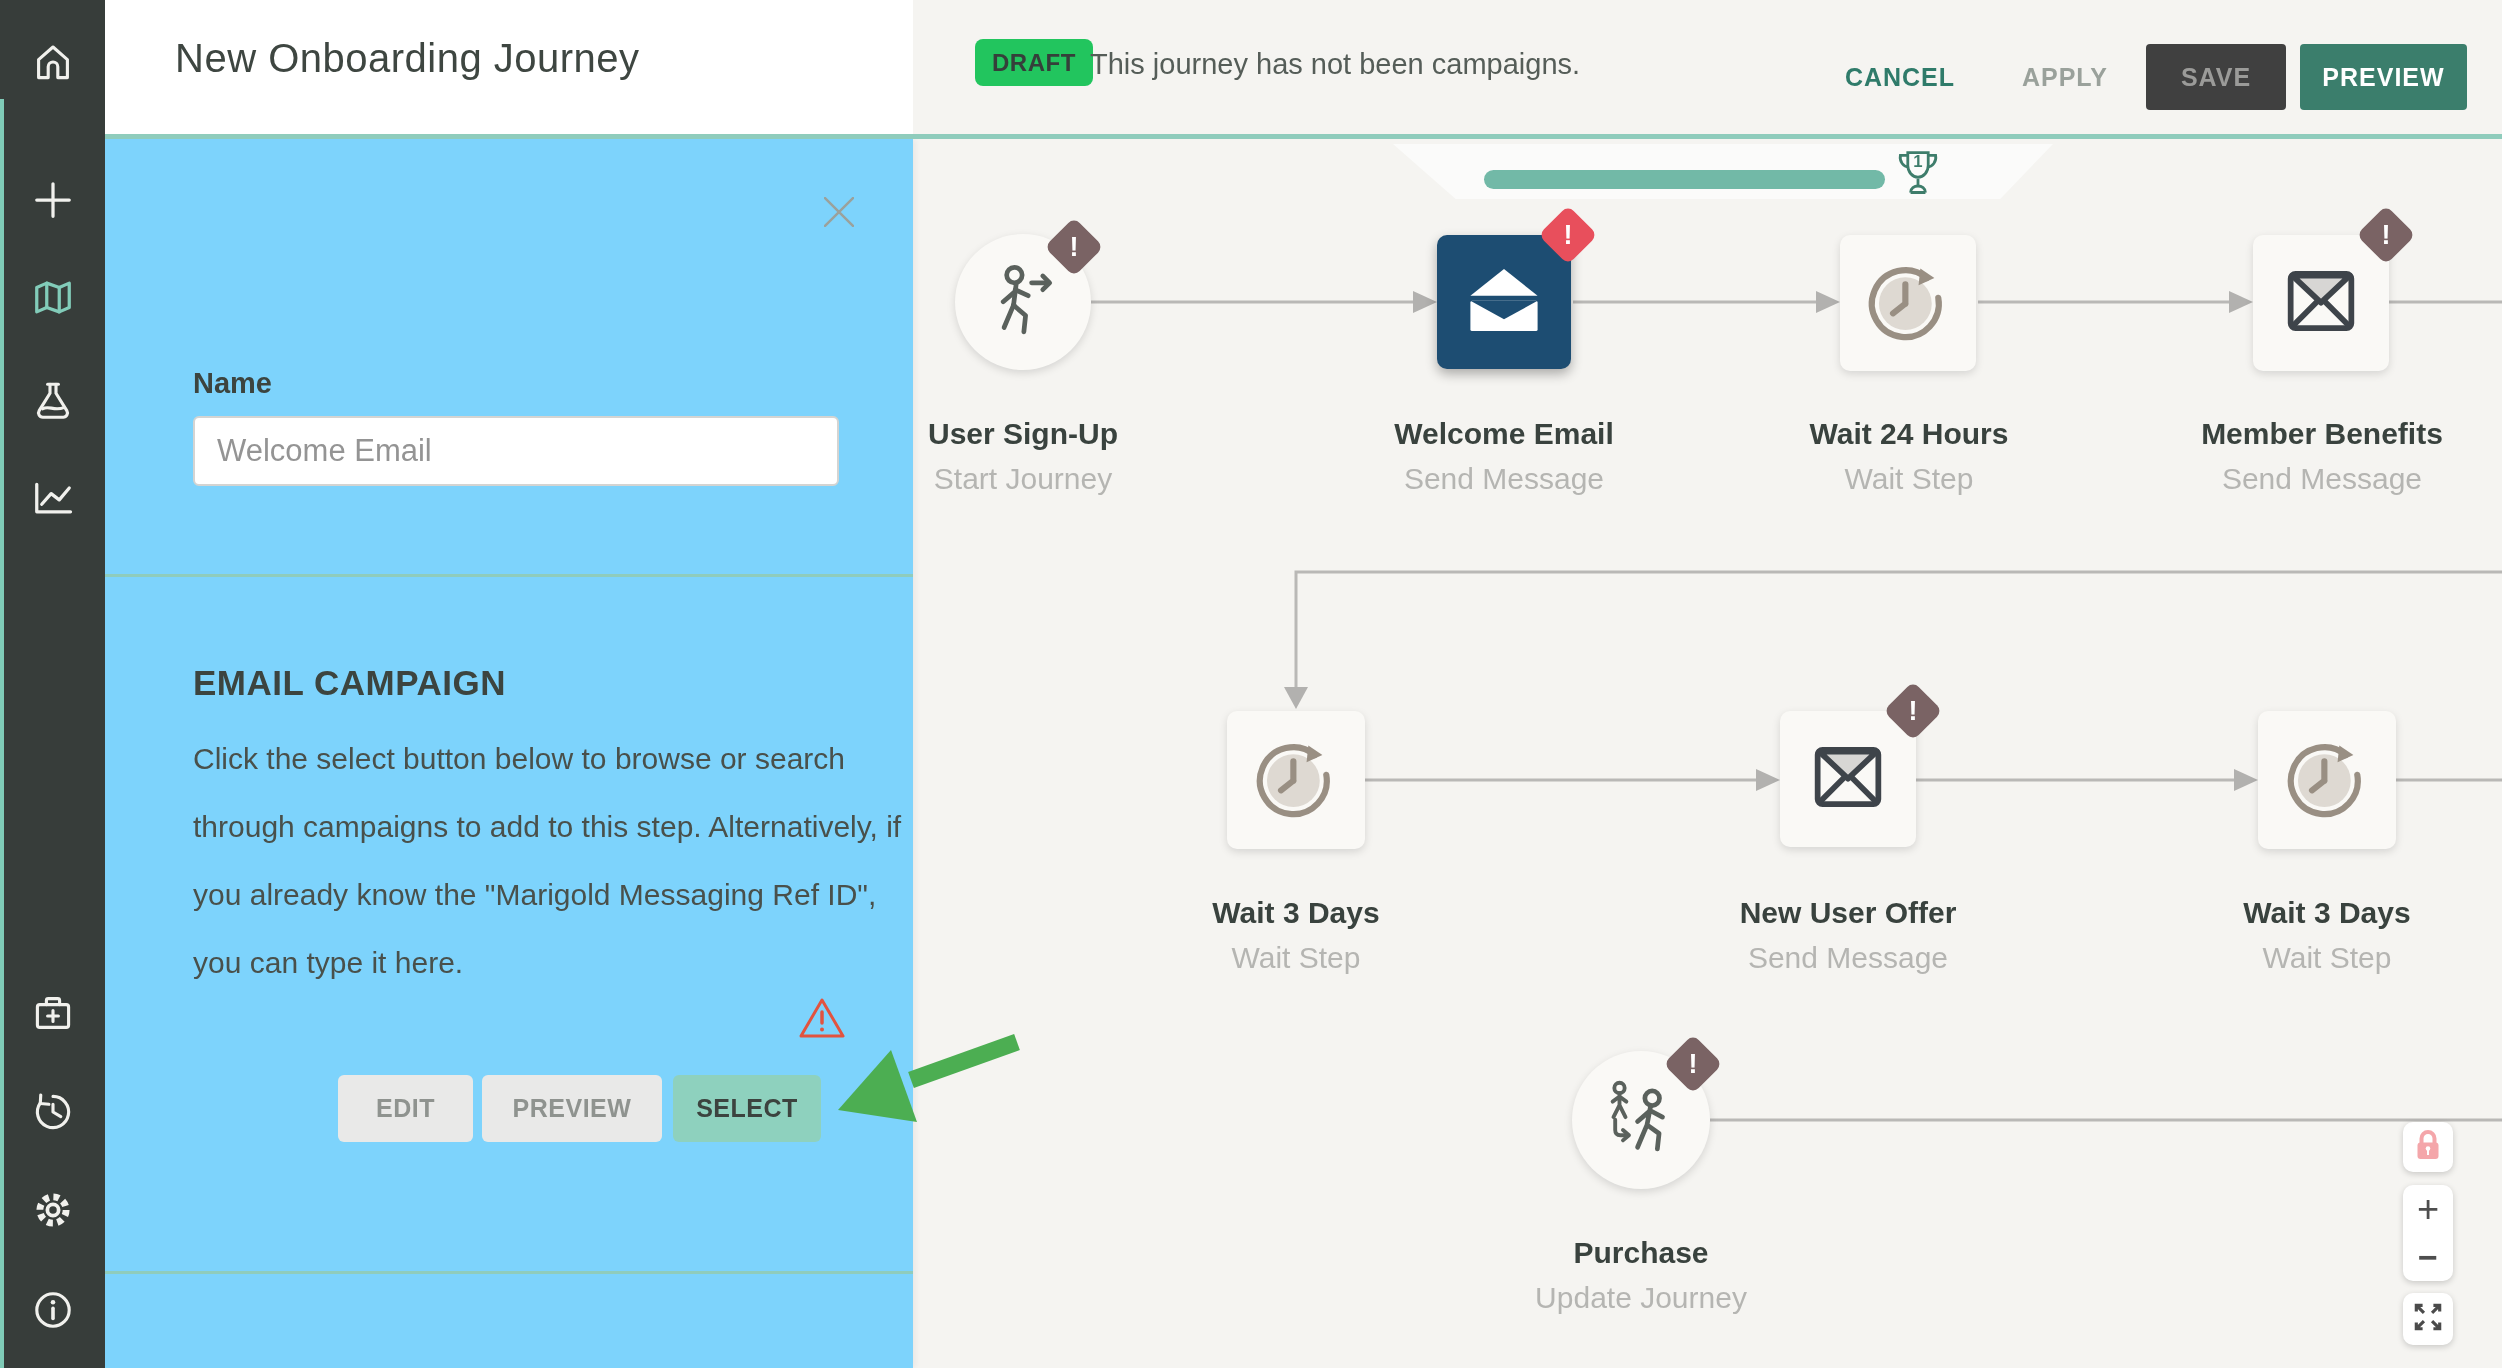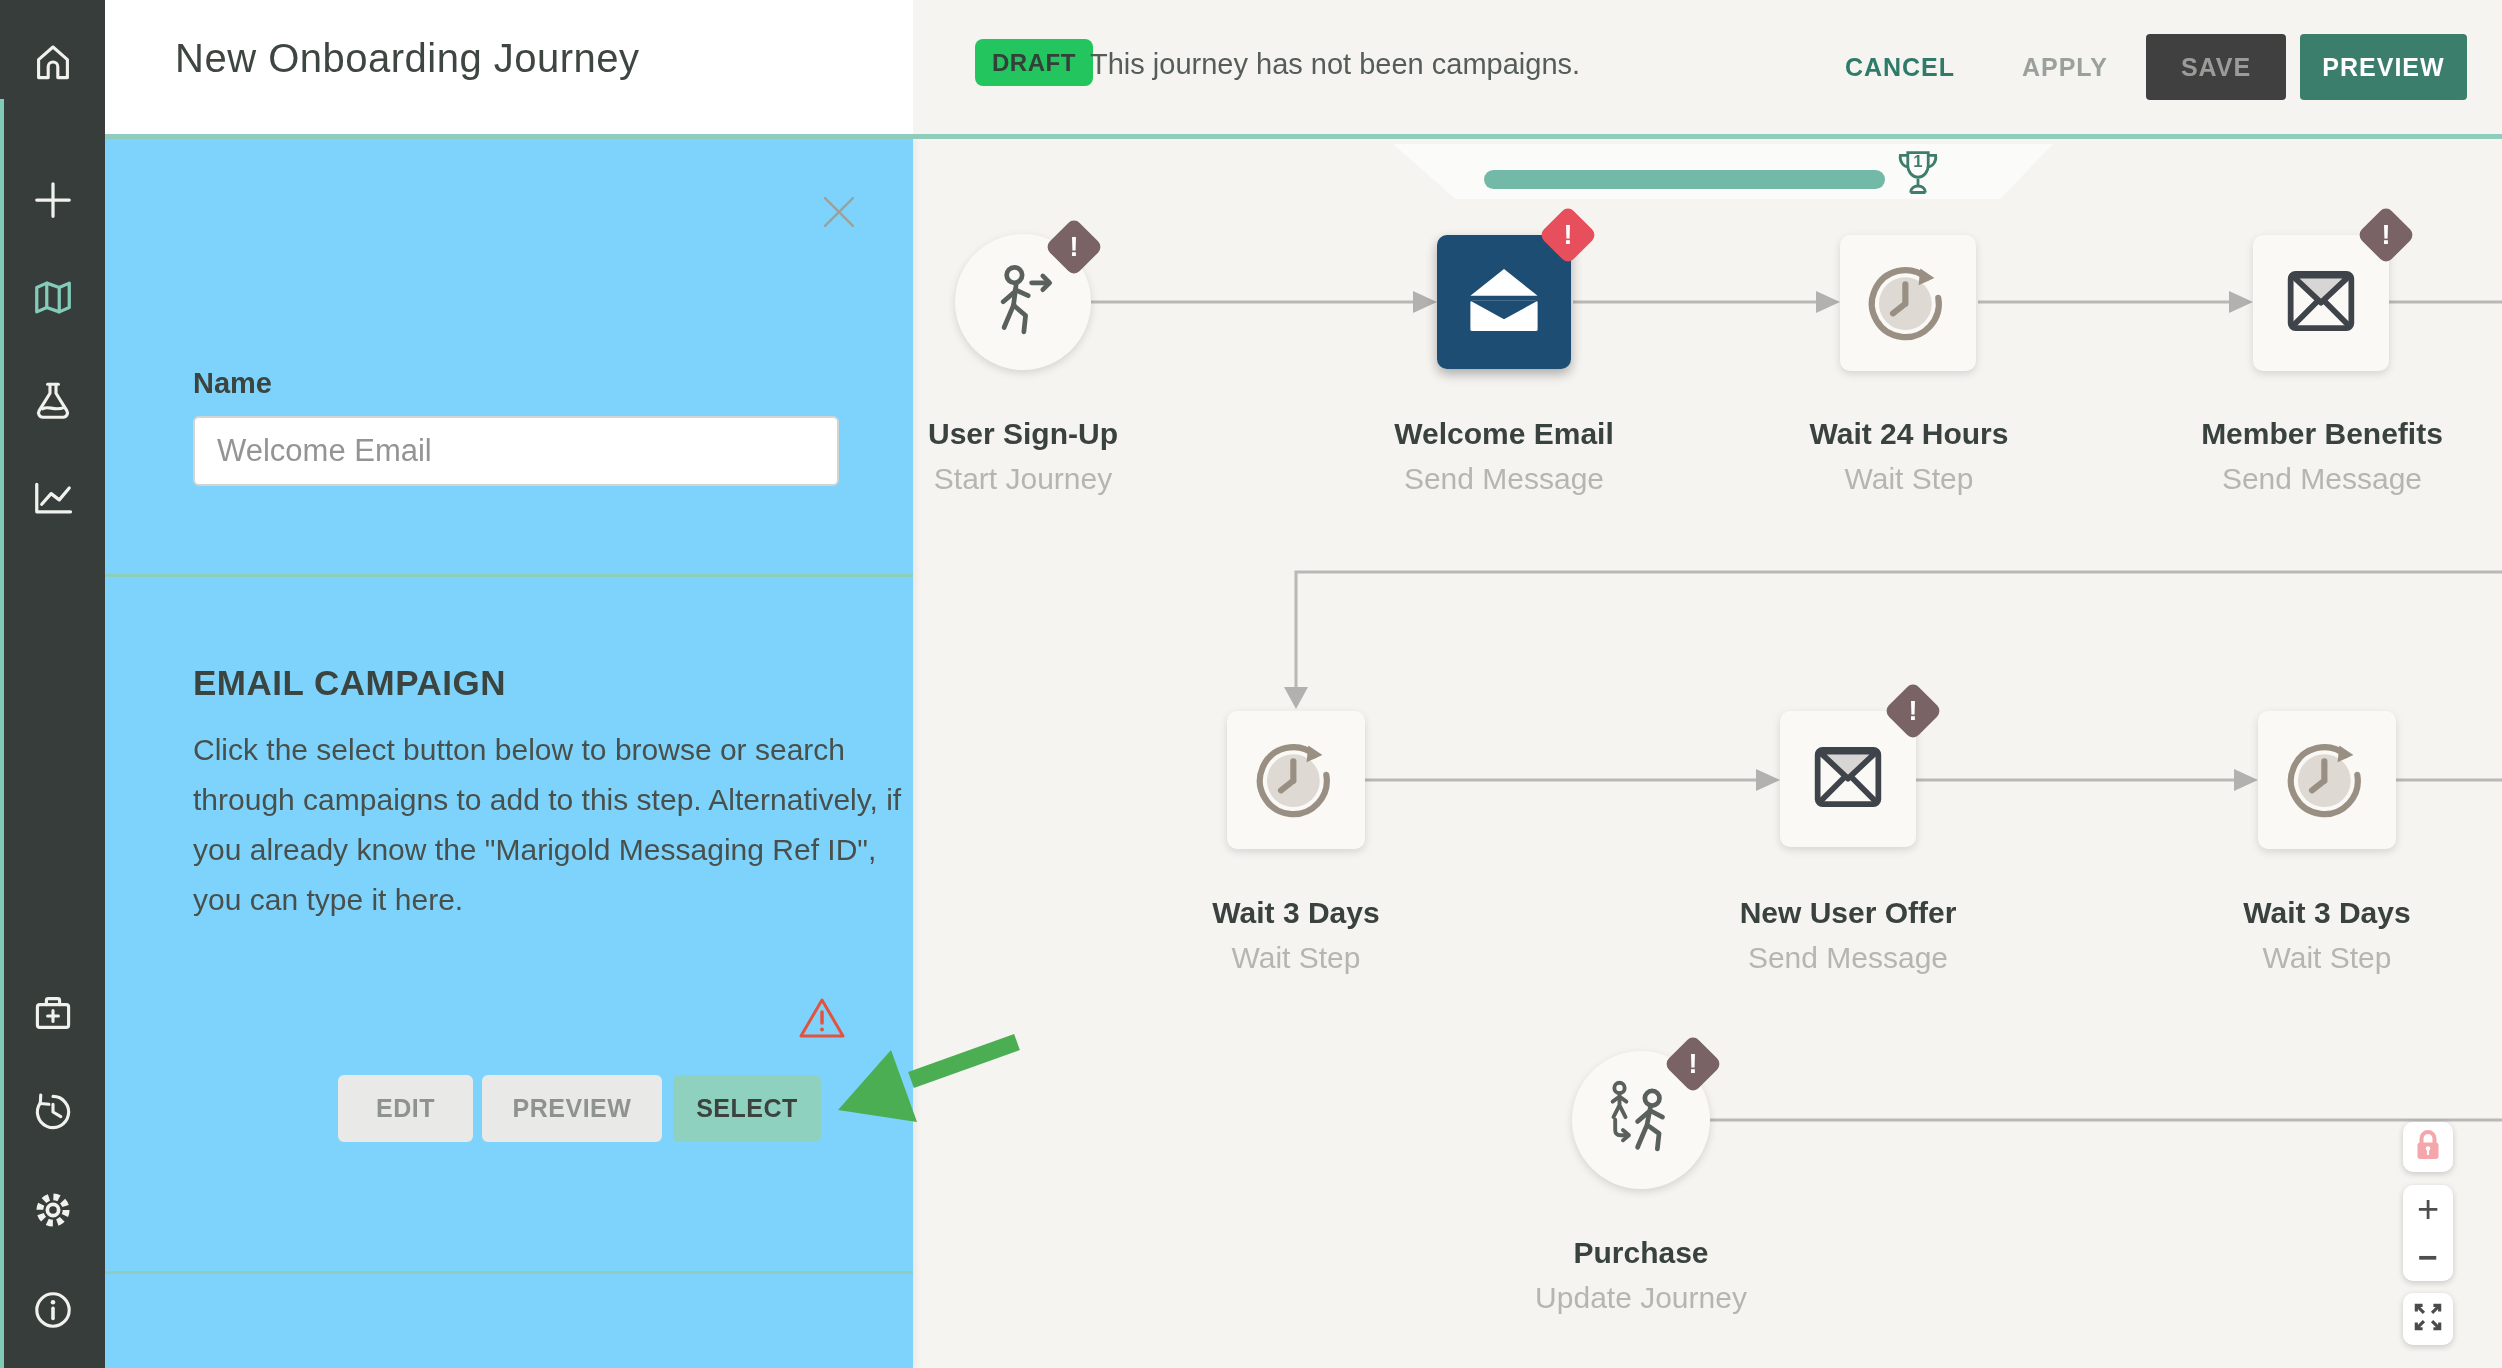--- a/index.html
+++ b/index.html
@@ -13,38 +13,38 @@
   .side-item svg { display:block; }
 
   
   .app-header { position:absolute; left:105px; top:0; right:0; height:134px; background:#f5f4f1; z-index:20; }
   .header-white { position:absolute; left:0; top:0; width:808px; height:134px; background:#ffffff; }
   .teal-underline { position:absolute; left:0; top:134px; width:2502px; height:5px; background:#8fccbc; z-index:25; }
   .page-title { position:absolute; left:70px; top:36px; font-size:40px; font-weight:400; color:#3e4641; letter-spacing:0.5px; }
   .draft-badge { position:absolute; left:870px; top:39px; height:47px; padding:0 17px; background:#22c55e; color:#353f3a;
                  font-size:24px; font-weight:700; border-radius:8px; display:flex; align-items:center; letter-spacing:0.5px; }
   .status-msg { position:absolute; left:985px; top:48px; font-size:29px; color:#555d58; }
-  .hbtn { position:absolute; top:34px; height:66px; display:flex; align-items:center; justify-content:center;
+  .hbtn { position:absolute; top:44px; height:66px; display:flex; align-items:center; justify-content:center;
           font-size:25px; font-weight:700; letter-spacing:1px; cursor:pointer; border-radius:4px; }
   .btn-cancel { left:1735px; width:120px; color:#2f7b6a; }
   .btn-apply  { left:1905px; width:110px; color:#9aa19b; }
   .btn-save   { left:2041px; width:140px; background:#404040; color:#9b9b99; }
   .btn-publish{ left:2195px; width:167px; background:#3b7e6c; color:#ffffff; }
 
   
   .panel { position:absolute; left:105px; top:139px; width:808px; height:1229px; background:#7dd3fc; z-index:10;
            box-shadow:3px 0 6px rgba(0,0,0,0.05); }
   .panel-close { position:absolute; left:719px; top:58px; width:30px; height:30px; cursor:pointer; }
   .field-label { position:absolute; left:88px; top:228px; font-size:29px; font-weight:700; color:#3c443f; }
   .name-input { position:absolute; left:88px; top:277px; width:646px; height:70px; border:2px solid #d4d4d2; border-radius:6px;
                 font-size:31px; color:#949494; padding:0 22px; outline:none; font-family:"Liberation Sans",sans-serif; background:#fff; }
   .divider { position:absolute; left:0; width:808px; height:3px; background:#8fccbc; }
   .divider-1 { top:435px; } .divider-2 { top:1132px; }
   .section-title { position:absolute; left:88px; top:524px; font-size:35px; font-weight:700; color:#3c443f; letter-spacing:0.5px; }
-  .section-desc { position:absolute; left:88px; top:586px; width:712px; font-size:30px; line-height:50px; color:#49504b; }
+  .section-desc { position:absolute; left:88px; top:586px; width:712px; font-size:30px; line-height:68px; color:#49504b; }
   .campaign-input { position:absolute; left:88px; top:841px; width:586px; height:69px; border:3px solid #e2533f; border-radius:6px;
                     font-size:31px; color:#4a4a4a; padding:0 22px; outline:none; font-family:"Liberation Sans",sans-serif; background:#fff; }
   .campaign-input::placeholder { color:#a8a8a8; }
   .warning-icon { position:absolute; left:692px; top:856px; }
   .pbtn { position:absolute; top:936px; height:67px; border-radius:6px; display:flex; align-items:center; justify-content:center;
           font-size:25px; font-weight:700; letter-spacing:0.5px; cursor:pointer; }
   .btn-edit    { left:233px; width:135px; background:#e9e9e8; color:#8f938f; }
   .btn-preview { left:377px; width:180px; background:#e9e9e8; color:#8f938f; }
   .btn-select  { left:568px; width:148px; background:#8ed1be; color:#3c433f; }
 

